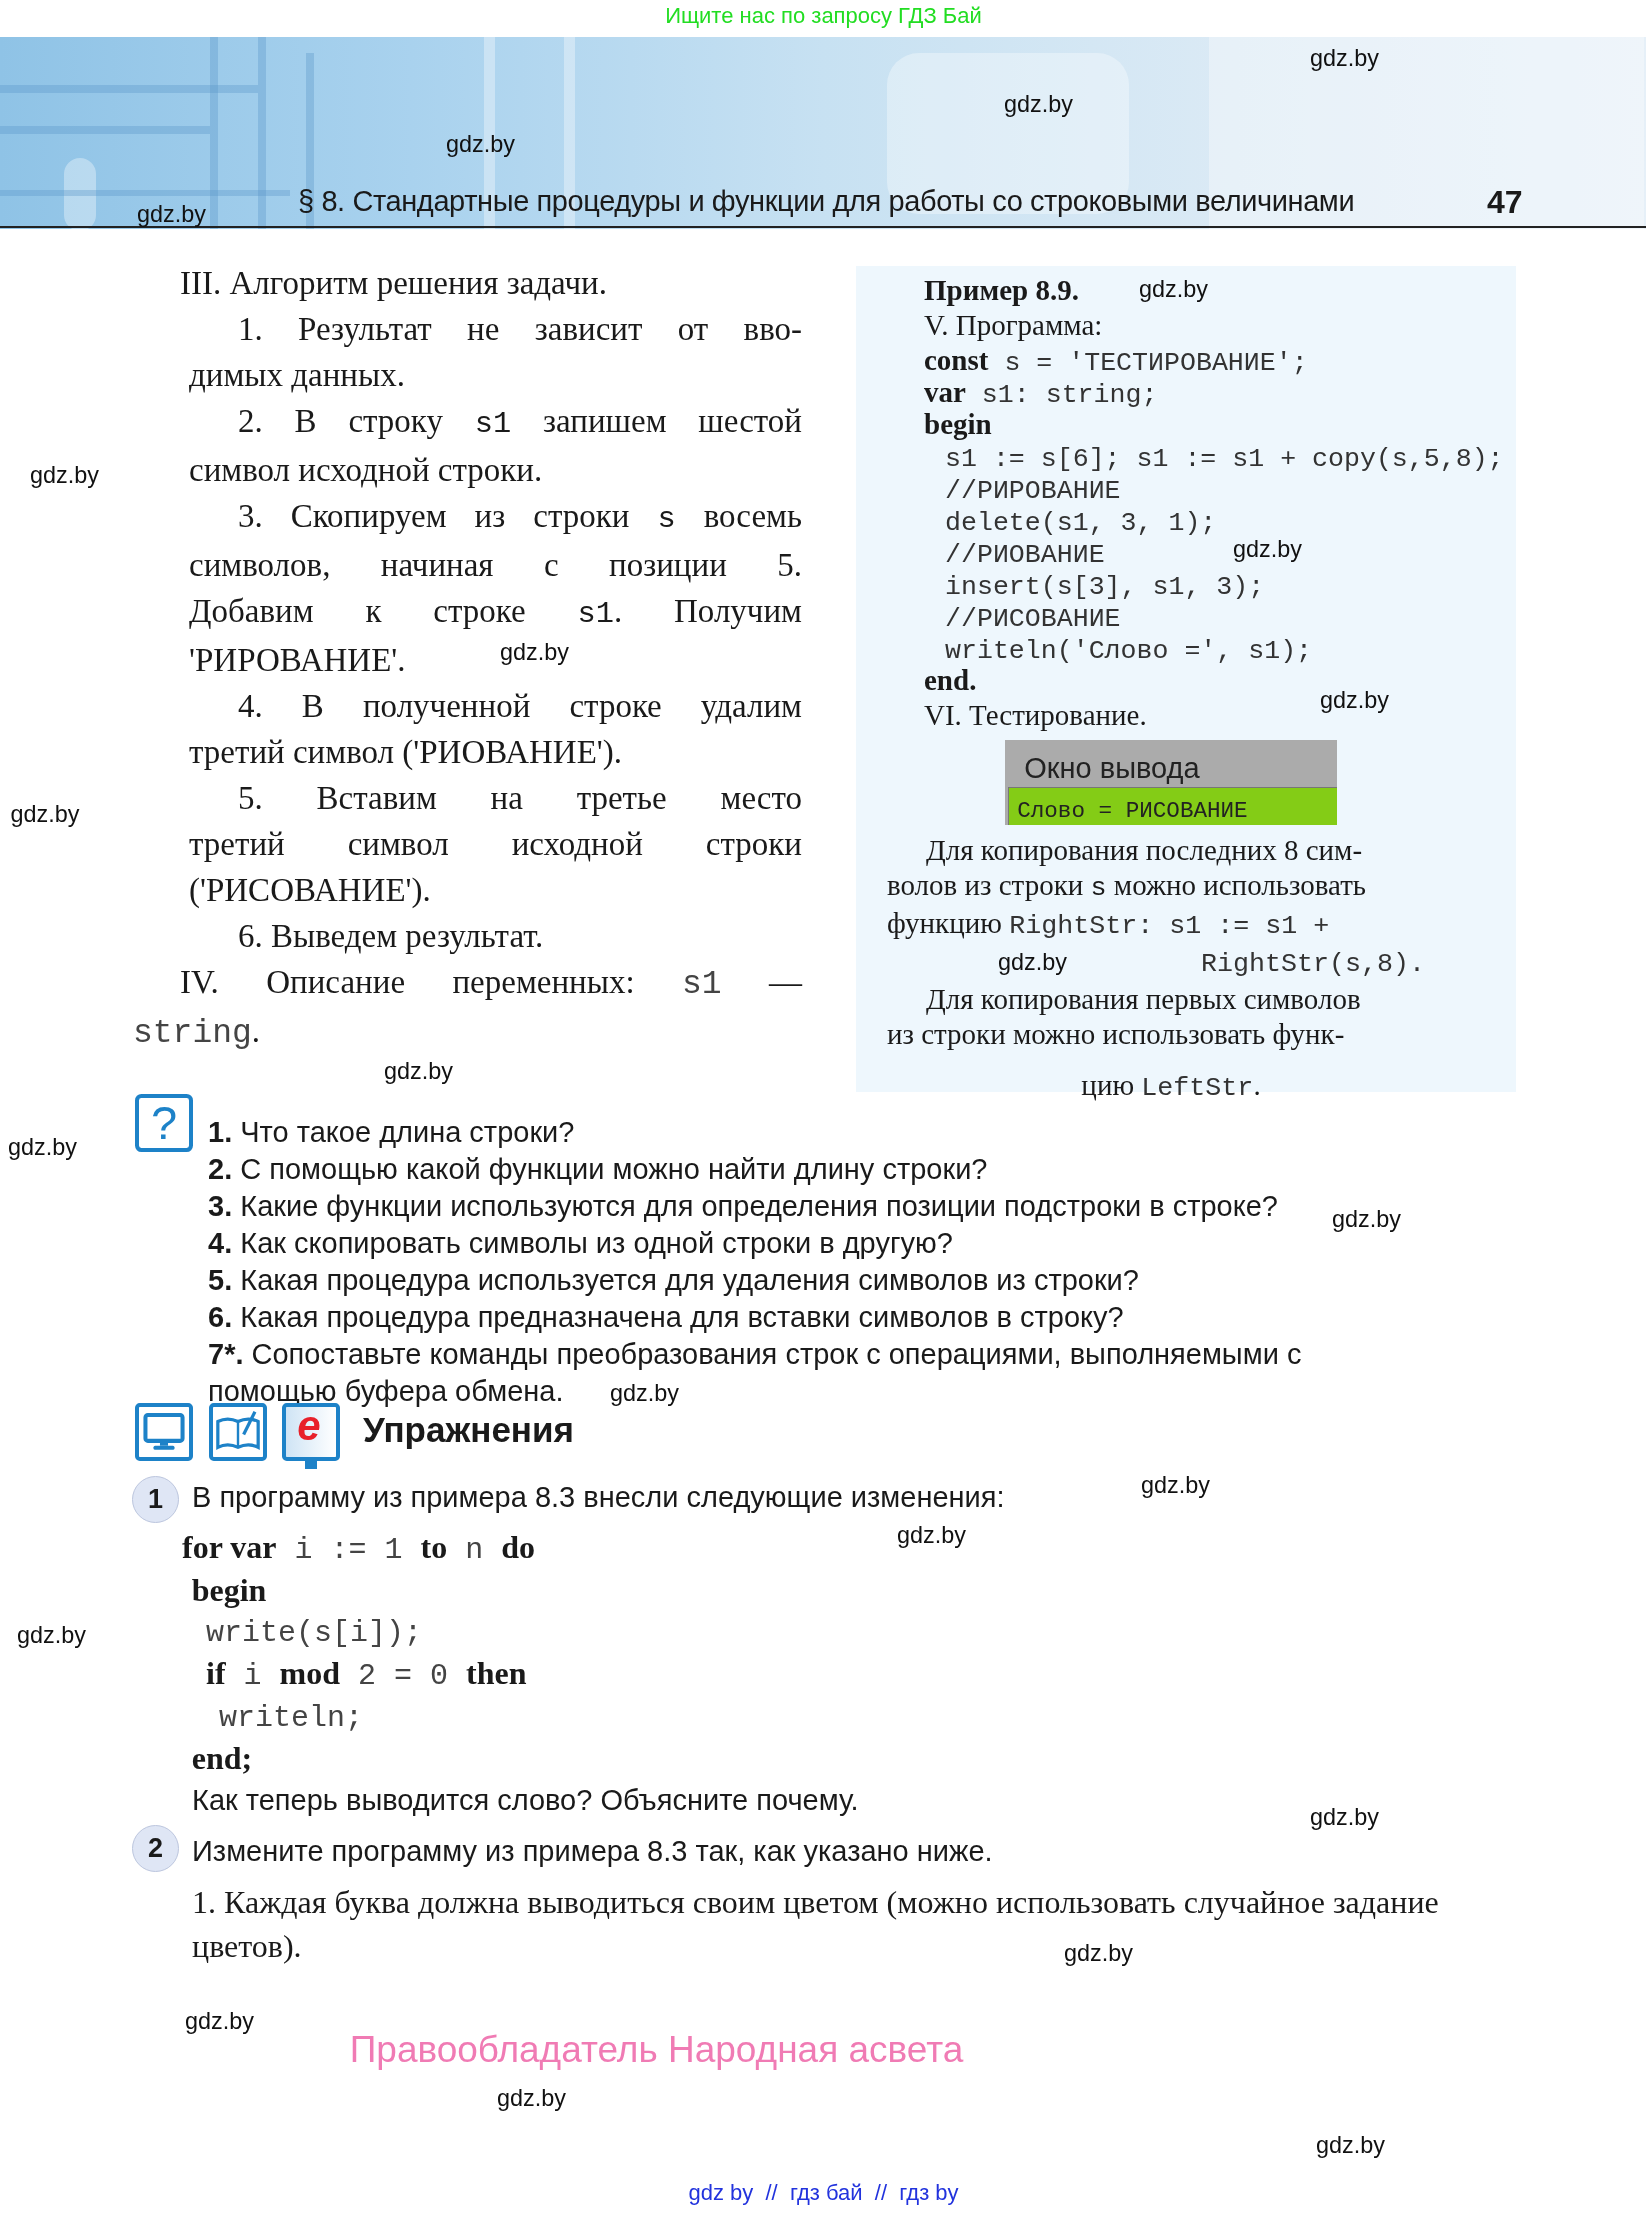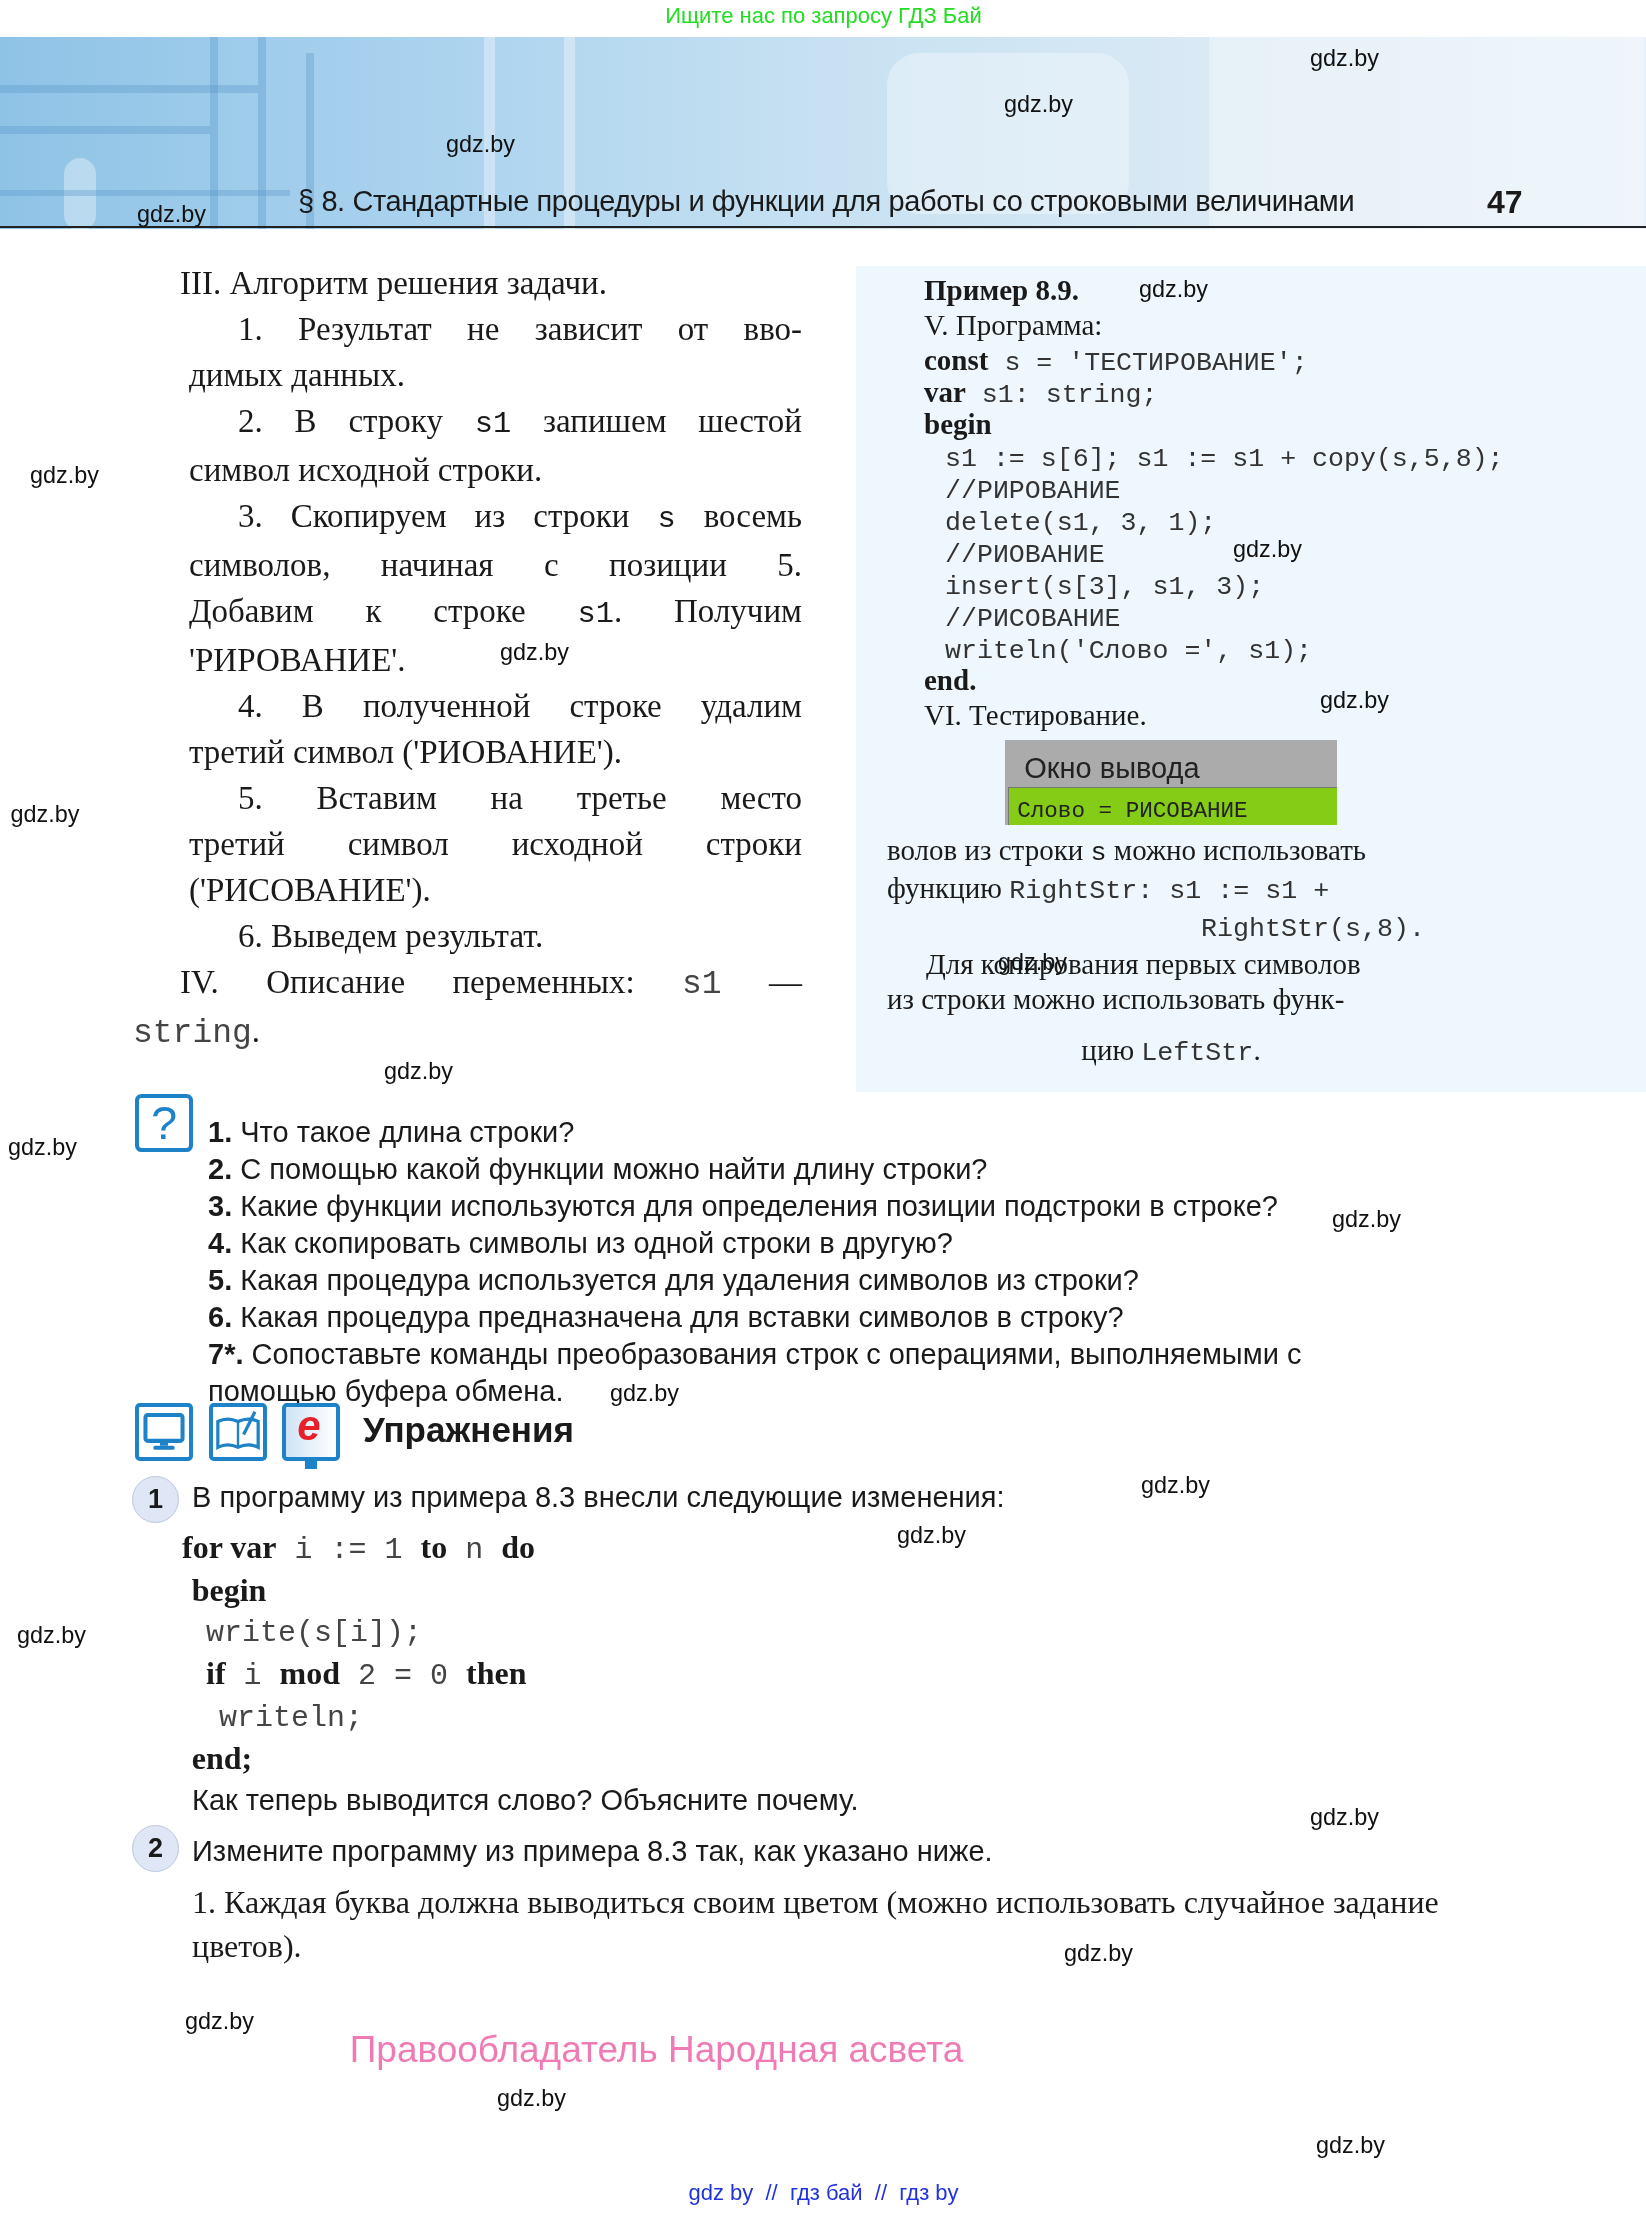--- a/index.html
+++ b/index.html
@@ -27,21 +27,21 @@
 
   
   .left-col { left: 133px; top: 260px; width: 669px; font-size: 33px; line-height: 46px; }
   .left-col p { text-align: justify; text-align-last: justify; }
   .left-col p.last { text-align-last: left; }
   .left-col .ind2 { padding-left: 56px; }
   .mono { font-family: "Liberation Mono", monospace; font-size: 0.92em; }
   .mono-light { font-family: "Liberation Mono", monospace; color: #444; }
 
   
-  .panel { left: 856px; top: 266px; width: 791px; height: 826px; background: #eef7fd; }
+  .panel { left: 856px; top: 266px; width: 660px; height: 826px; background: #eef7fd; }
   .panel-inner { position: absolute; left: 68px; top: 8px; width: 709px; font-size: 29px; line-height: 32px; }
   .code { font-family: "Liberation Mono", monospace; font-size: 26.6px; color: #333; }
   .kw { font-family: "Liberation Serif", serif; font-weight: bold; color: #1a1a1a; font-size: 29px; }
   .code-line { height: 32px; white-space: pre; }
   .code-indent { padding-left: 21px; }
 
   .out-win { left: 1005px; top: 740px; width: 332px; height: 85px; background: #ababab; }
   .out-title { position: absolute; left: 19.3px; top: 12px; font-family: "Liberation Sans", sans-serif;
     font-size: 29px; color: #222; }
   .out-body { position: absolute; left: 3.2px; top: 47px; right: 0; bottom: 0; background: #84cc16;
@@ -142,20 +142,21 @@
 </div>
 
 <div class="abs out-win">
   <div class="out-title">Окно вывода</div>
   <div class="out-body">
     <div class="out-text">Слово = РИСОВАНИЕ</div>
   </div>
 </div>
 
 <div class="panel-para" style="top:833px;">
+  <p style="padding-left:39px;">Для копирования последних 8 сим-</p>
   <p><span>волов из строки </span><span class="mono">s</span><span> можно использовать</span></p>
   <p style="text-align:left;"><span>функцию </span><span class="mono" style="color:#333;">RightStr</span><span class="mono" style="color:#333;">: s1 := s1 +</span></p>
   <p style="padding-left:314px;text-align:left;"><span class="mono" style="color:#333;">RightStr(s,8).</span></p>
   <p style="padding-left:39px;">Для копирования первых символов</p>
   <p>из строки можно использовать функ-</p>
   <p style="text-align:center;margin-top:16px;"><span>цию </span><span class="mono" style="color:#333;">LeftStr</span><span>.</span></p>
 </div>
 
 <div class="abs q-icon">?</div>
 <div class="abs questions" id="questions">

